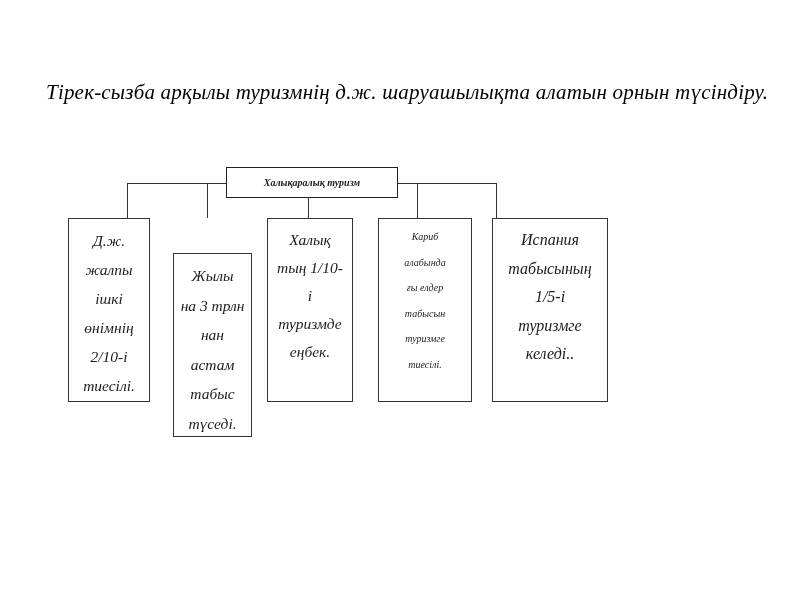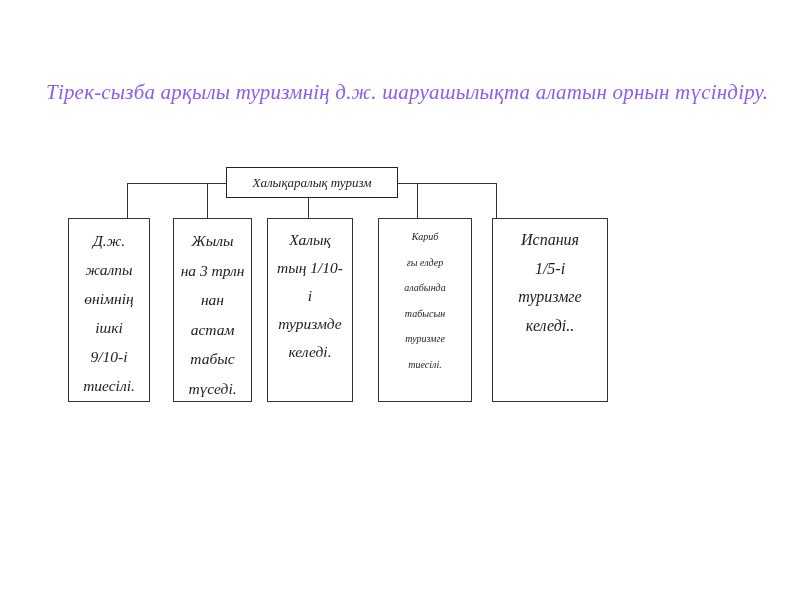--- a/index.html
+++ b/index.html
@@ -10,49 +10,49 @@
     overflow:hidden;
     font-family:"Liberation Serif","DejaVu Serif",serif;
     color:#1c1c1c;
   }
   .title{
     position:absolute;
     left:46px;top:80px;width:745px;
     font-size:21px;
     font-style:italic;
     letter-spacing:0.2px;
-    color:#8b5cf6;
+    color:#000000;
     white-space:nowrap;
   }
   .root-box{
     position:absolute;
     left:226px;top:167px;width:172px;height:31px;
     border:1.5px solid #222;
     display:flex;align-items:center;justify-content:center;
-    font-size:13px;font-style:italic;font-weight:normal;
+    font-size:10px;font-style:italic;font-weight:bold;
     background:#fff;
     box-sizing:border-box;
   }
   .conn{position:absolute;background:transparent;}
   .conn.h{border-top:1px solid #333;height:0;}
   .conn.v{border-left:1px solid #333;width:0;}
   .child-box{
     position:absolute;
     top:218px;height:184px;
     border:1px solid #333;
     box-sizing:border-box;
     background:#fff;
     text-align:center;
     font-style:italic;
     padding-top:7px;
   }
   .child-box .ln{white-space:nowrap;}
   .pos-0{left:68px;width:82px;font-size:15.5px;}
   .pos-0 .ln{line-height:29px;}
-  .pos-1{left:173px;width:79px;font-size:15.5px;}
+  .pos-1{left:173px;width:79px;font-size:15.5px;margin-top:35px;}
   .pos-1 .ln{line-height:29.5px;}
   .pos-2{left:267px;width:86px;font-size:15.5px;}
   .pos-2 .ln{line-height:28px;}
   .pos-3{left:378px;width:94px;font-size:10px;padding-top:5px;}
   .pos-3 .ln{line-height:25.5px;}
   .pos-4{left:492px;width:116px;font-size:16px;}
   .pos-4 .ln{line-height:28.5px;}
 </style>
 </head>
 <body>
@@ -70,49 +70,50 @@
   <div class="conn v" style="left:127px;top:183px;height:35px;"></div>
   <div class="conn v" style="left:207px;top:183px;height:35px;"></div>
   <div class="conn v" style="left:308px;top:198px;height:20px;"></div>
   <div class="conn v" style="left:417px;top:183px;height:35px;"></div>
   <div class="conn v" style="left:496px;top:183px;height:35px;"></div>
 
   <div id="children">
       <div class="child-box pos-0">
         <div class="ln">Д.ж.</div>
         <div class="ln">жалпы</div>
+        <div class="ln">ішкі</div>
         <div class="ln">өнімнің</div>
-        <div class="ln">ішкі</div>
-        <div class="ln">9/10-і</div>
+        <div class="ln">2/10-і</div>
         <div class="ln">тиесілі.</div>
       </div>
       <div class="child-box pos-1">
         <div class="ln">Жылы</div>
         <div class="ln">на 3 трлн</div>
         <div class="ln">нан</div>
         <div class="ln">астам</div>
         <div class="ln">табыс</div>
         <div class="ln">түседі.</div>
       </div>
       <div class="child-box pos-2">
         <div class="ln">Халық</div>
         <div class="ln">тың 1/10-</div>
         <div class="ln">і</div>
         <div class="ln">туризмде</div>
-        <div class="ln">келеді.</div>
+        <div class="ln">еңбек.</div>
       </div>
       <div class="child-box pos-3">
         <div class="ln">Кариб</div>
+        <div class="ln">алабында</div>
         <div class="ln">ғы елдер</div>
-        <div class="ln">алабында</div>
         <div class="ln">табысын</div>
         <div class="ln">туризмге</div>
         <div class="ln">тиесілі.</div>
       </div>
       <div class="child-box pos-4">
         <div class="ln">Испания</div>
+        <div class="ln">табысының</div>
         <div class="ln">1/5-і</div>
         <div class="ln">туризмге</div>
         <div class="ln">келеді..</div>
       </div>
     </div>
 
 </div>
 
 </body></html>

